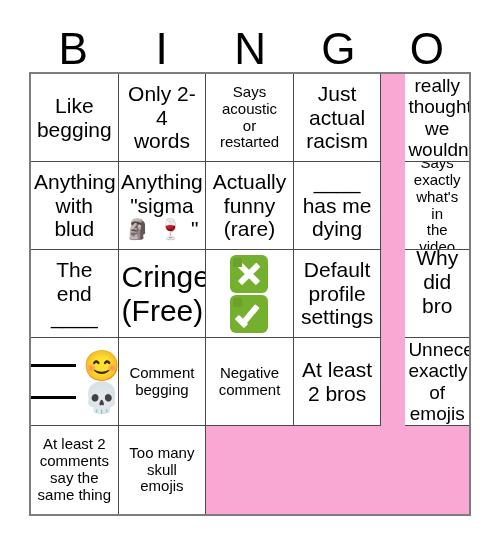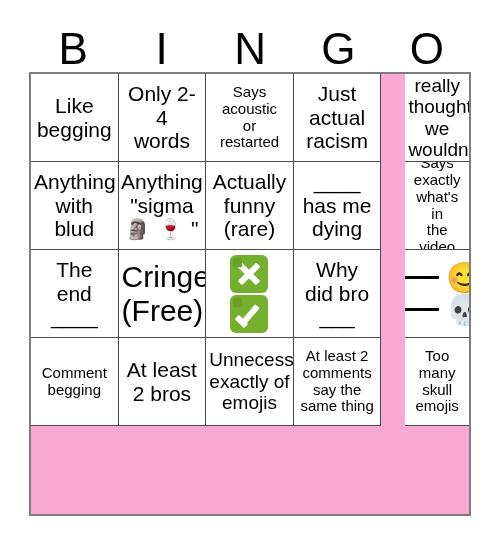--- a/index.html
+++ b/index.html
@@ -254,40 +254,49 @@
         <div class="emoji-stack">
           <div class="green-tile x-tile">
             <div class="corner-fold"></div>
           </div>
           <div class="green-tile check-tile">
             <div class="corner-fold"></div>
           </div>
         </div>
       </div>
       <div class="bingo-cell sz-md">
+        <div class="cell-text">Default
+profile
+settings</div>
+      </div>
+      <div class="bingo-cell sz-md">
         <div class="cell-text">Why
 did bro
 ___</div>
       </div>
       <div class="bingo-cell">
         <div class="emoji-stack">
           <div class="emoji-row">
             <span class="blank-rule" aria-label="___"></span>
             <span class="emoji-inline">😊</span>
           </div>
           <div class="emoji-row">
             <span class="blank-rule" aria-label="___"></span>
             <span class="emoji-inline">💀</span>
           </div>
         </div>
       </div>
       <div class="bingo-cell sz-sm">
         <div class="cell-text">Comment
 begging</div>
       </div>
+      <div class="bingo-cell sz-sm">
+        <div class="cell-text">Negative
+comment</div>
+      </div>
       <div class="bingo-cell sz-md">
         <div class="cell-text">At least
 2 bros</div>
       </div>
       <div class="bingo-cell sz-xs">
         <div class="cell-text">Unnecessary
 exactly of
 emojis</div>
       </div>
       <div class="bingo-cell sz-sm">

